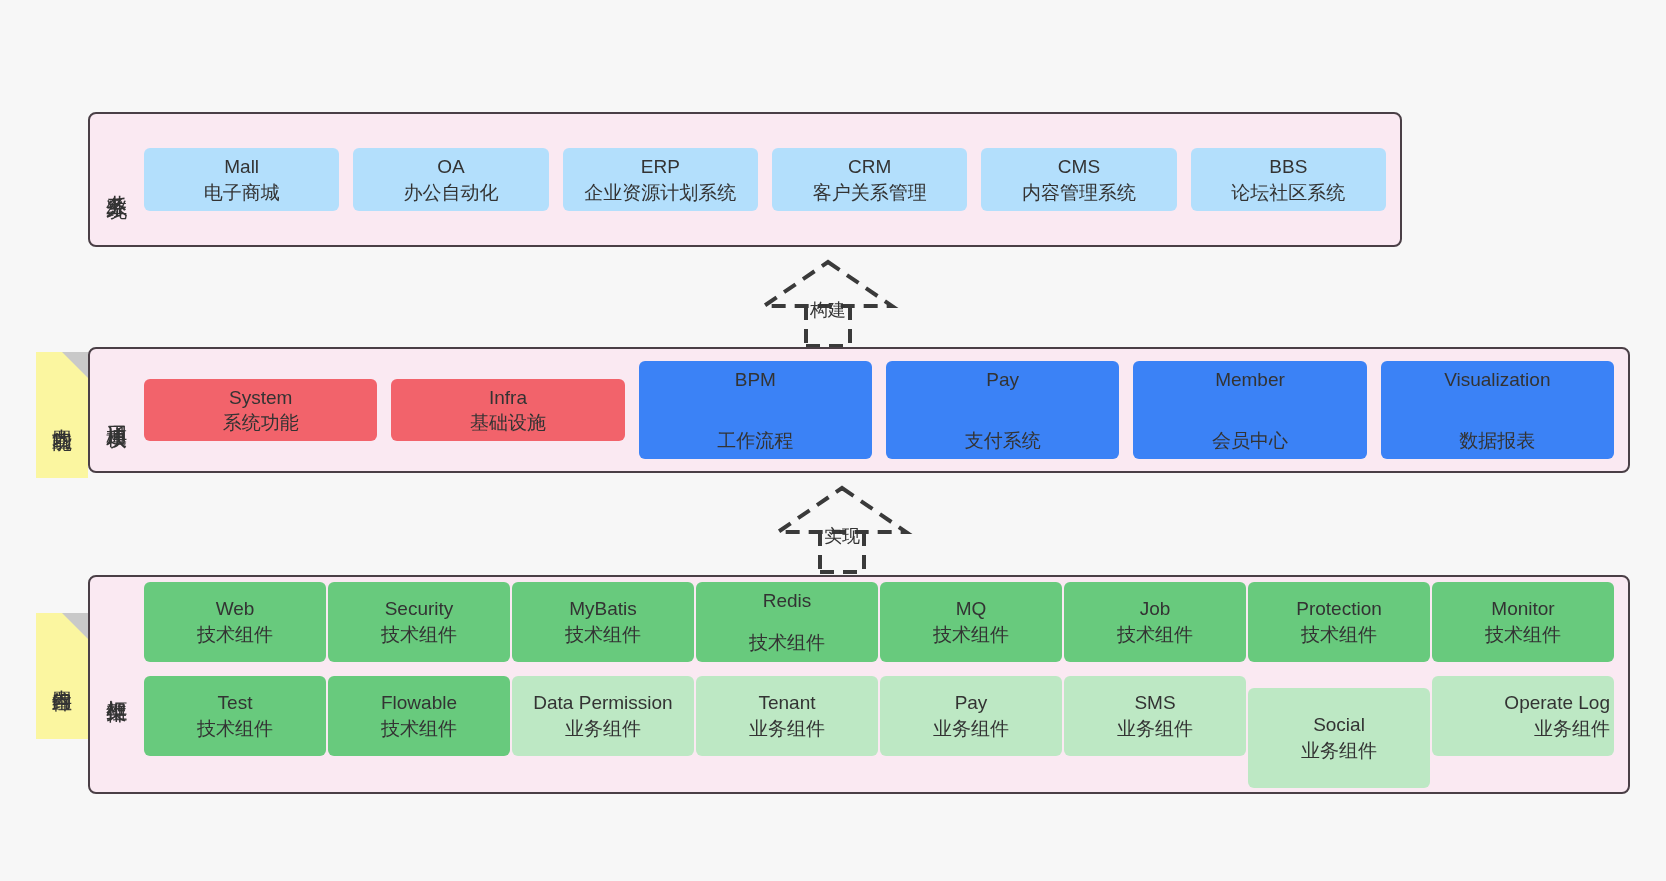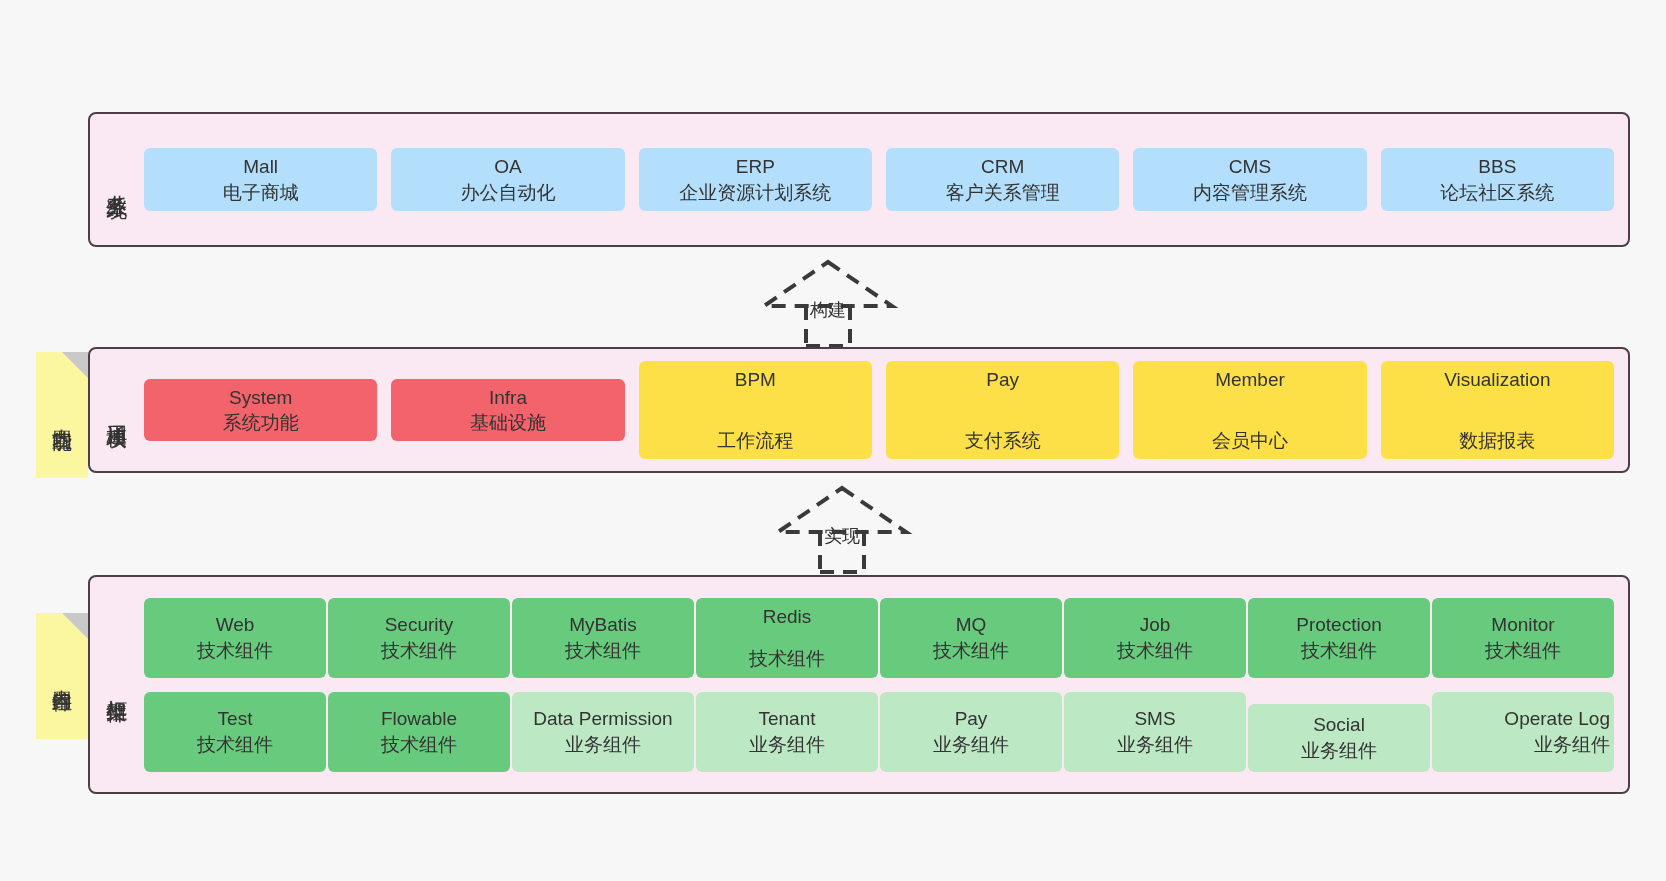--- a/index.html
+++ b/index.html
@@ -71,21 +71,21 @@
     line-height: 1.32;
     color: #333333;
     box-sizing: border-box;
     padding: 6px 4px;
   }
   .box .l1 { display: block; }
   .box .l2 { display: block; }
 
   .c-blue       { background: #b3dffc; }
   .c-red        { background: #f2636b; }
-  .c-pink       { background: #fde047; gap: 36px; }
+  .c-pink       { background: #3b82f6; gap: 36px; }
   .c-green      { background: #68ca7d; }
   .c-lightgreen { background: #bde8c4; }
 
   
   .sticky {
     position: absolute;
     background: #fbf6a0;
     display: flex;
     align-items: center;
     justify-content: center;
@@ -118,21 +118,21 @@
     color: #333;
     background: transparent;
     white-space: nowrap;
   }
 </style>
 </head>
 <body>
 
 <div class="canvas">
 
-  <div class="layer" id="layer-business" style="left:88px; top:112px; width:1542px; height:135px;">
+  <div class="layer" id="layer-business" style="left:88px; top:112px; width:1314px; height:135px;">
     <div class="layer-label">业务系统</div>
     <div class="layer-body">
       <div class="box c-blue">
         <span class="l1">Mall</span>
         <span class="l2">电子商城</span>
       </div>
       <div class="box c-blue">
         <span class="l1">OA</span>
         <span class="l2">办公自动化</span>
       </div>
@@ -266,21 +266,21 @@
           <span class="l2">业务组件</span>
         </div>
         <div class="box c-lightgreen" style="height:80px;">
           <span class="l1">Pay</span>
           <span class="l2">业务组件</span>
         </div>
         <div class="box c-lightgreen" style="height:80px;">
           <span class="l1">SMS</span>
           <span class="l2">业务组件</span>
         </div>
-        <div class="box c-lightgreen" style="height:68px;margin-top:12px;">
+        <div class="box c-lightgreen" style="height:100px;margin-top:12px;">
           <span class="l1">Social</span>
           <span class="l2">业务组件</span>
         </div>
         <div class="box c-lightgreen" style="height:80px;align-items:flex-end;">
           <span class="l1">Operate Log</span>
           <span class="l2">业务组件</span>
         </div>
       </div>
 
     </div>

